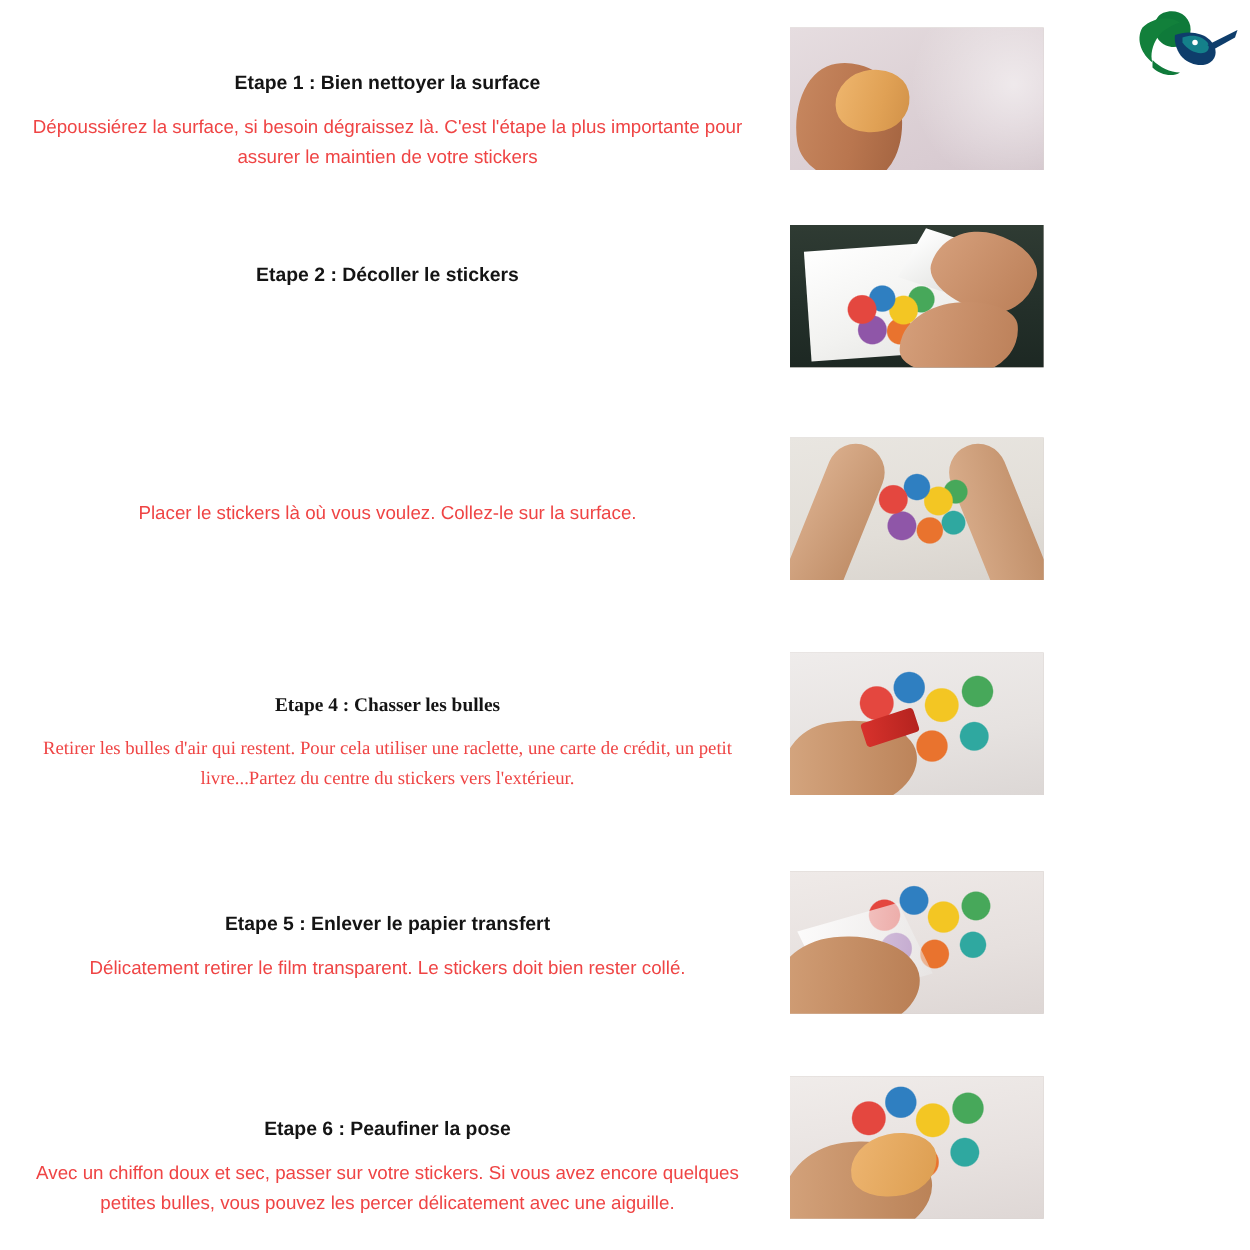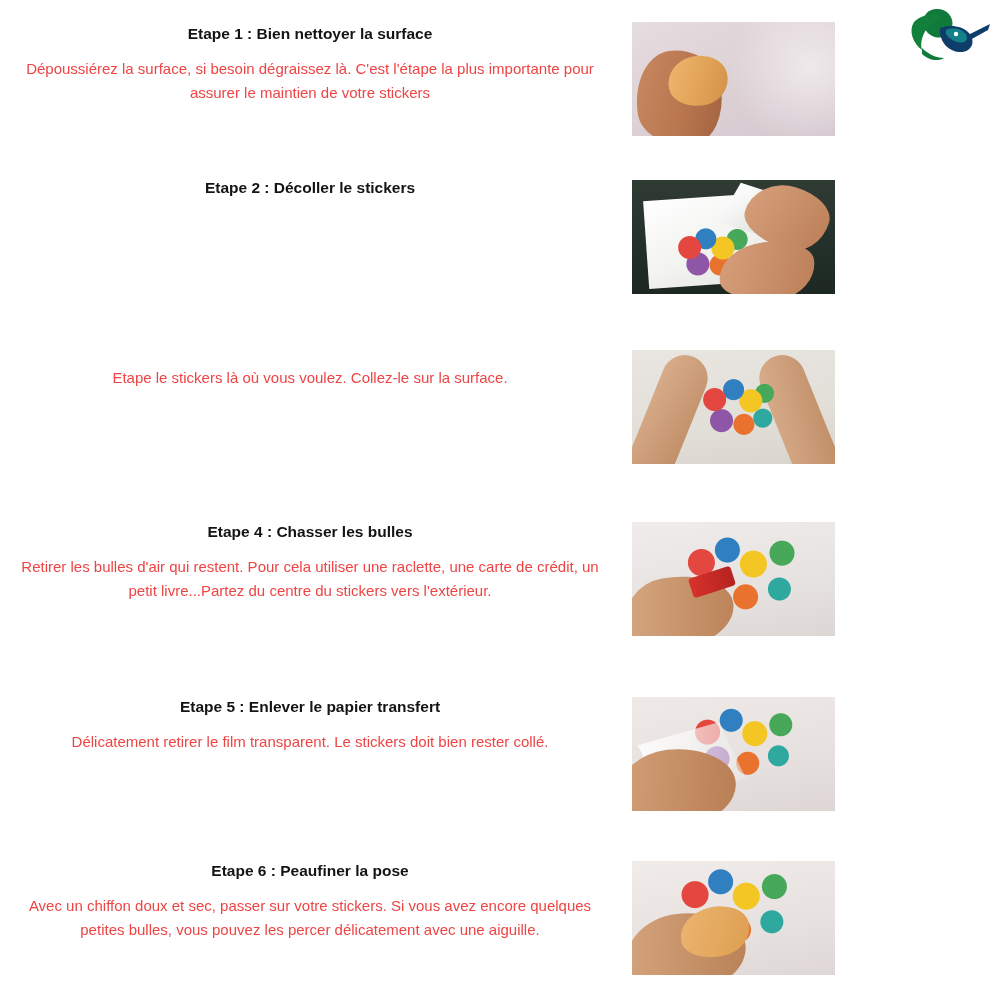--- a/index.html
+++ b/index.html
@@ -35,20 +35,21 @@
   .step {
     position: absolute;
     left: 0;
     width: 1000px;
   }
   .step-text {
     position: absolute;
     left: 10px;
     width: 600px;
     text-align: center;
+    margin-top: 33px;
   }
   .step-title {
     font-size: 15.5px;
     font-weight: bold;
     color: #141414;
     line-height: 1.25;
   }
   .step-body {
     font-size: 15px;
     font-weight: normal;
@@ -292,33 +293,33 @@
         <div class="butterfly"></div>
         <div class="peel"></div>
         <div class="handA"></div>
         <div class="handB"></div>
       </div>
     </div>
   </section>
 
   <section class="step" style="top:346px;">
     <div class="step-text" style="top:6px;">
-      <div class="step-body">Etape le stickers là où vous voulez. Collez-le sur la surface.</div>
+      <div class="step-body">Placer le stickers là où vous voulez. Collez-le sur la surface.</div>
     </div>
     <div class="step-photo" style="top:4px;">
       <div class="photo-inner p3">
         <div class="armL"></div>
         <div class="armR"></div>
         <div class="butterfly"></div>
       </div>
     </div>
   </section>
 
   <section class="step" style="top:516px;">
-    <div class="step-text" style="top:6px;">
+    <div class="step-text" style="top:6px;font-family:Liberation Serif, serif;">
       <div class="step-title">Etape 4 : Chasser les bulles</div>
       <div class="step-body">Retirer les bulles d'air qui restent. Pour cela utiliser une raclette, une carte de crédit, un petit livre...Partez du centre du stickers vers l'extérieur.</div>
     </div>
     <div class="step-photo" style="top:6px;">
       <div class="photo-inner p4">
         <div class="butterfly"></div>
         <div class="arm"></div>
         <div class="card"></div>
       </div>
     </div>

